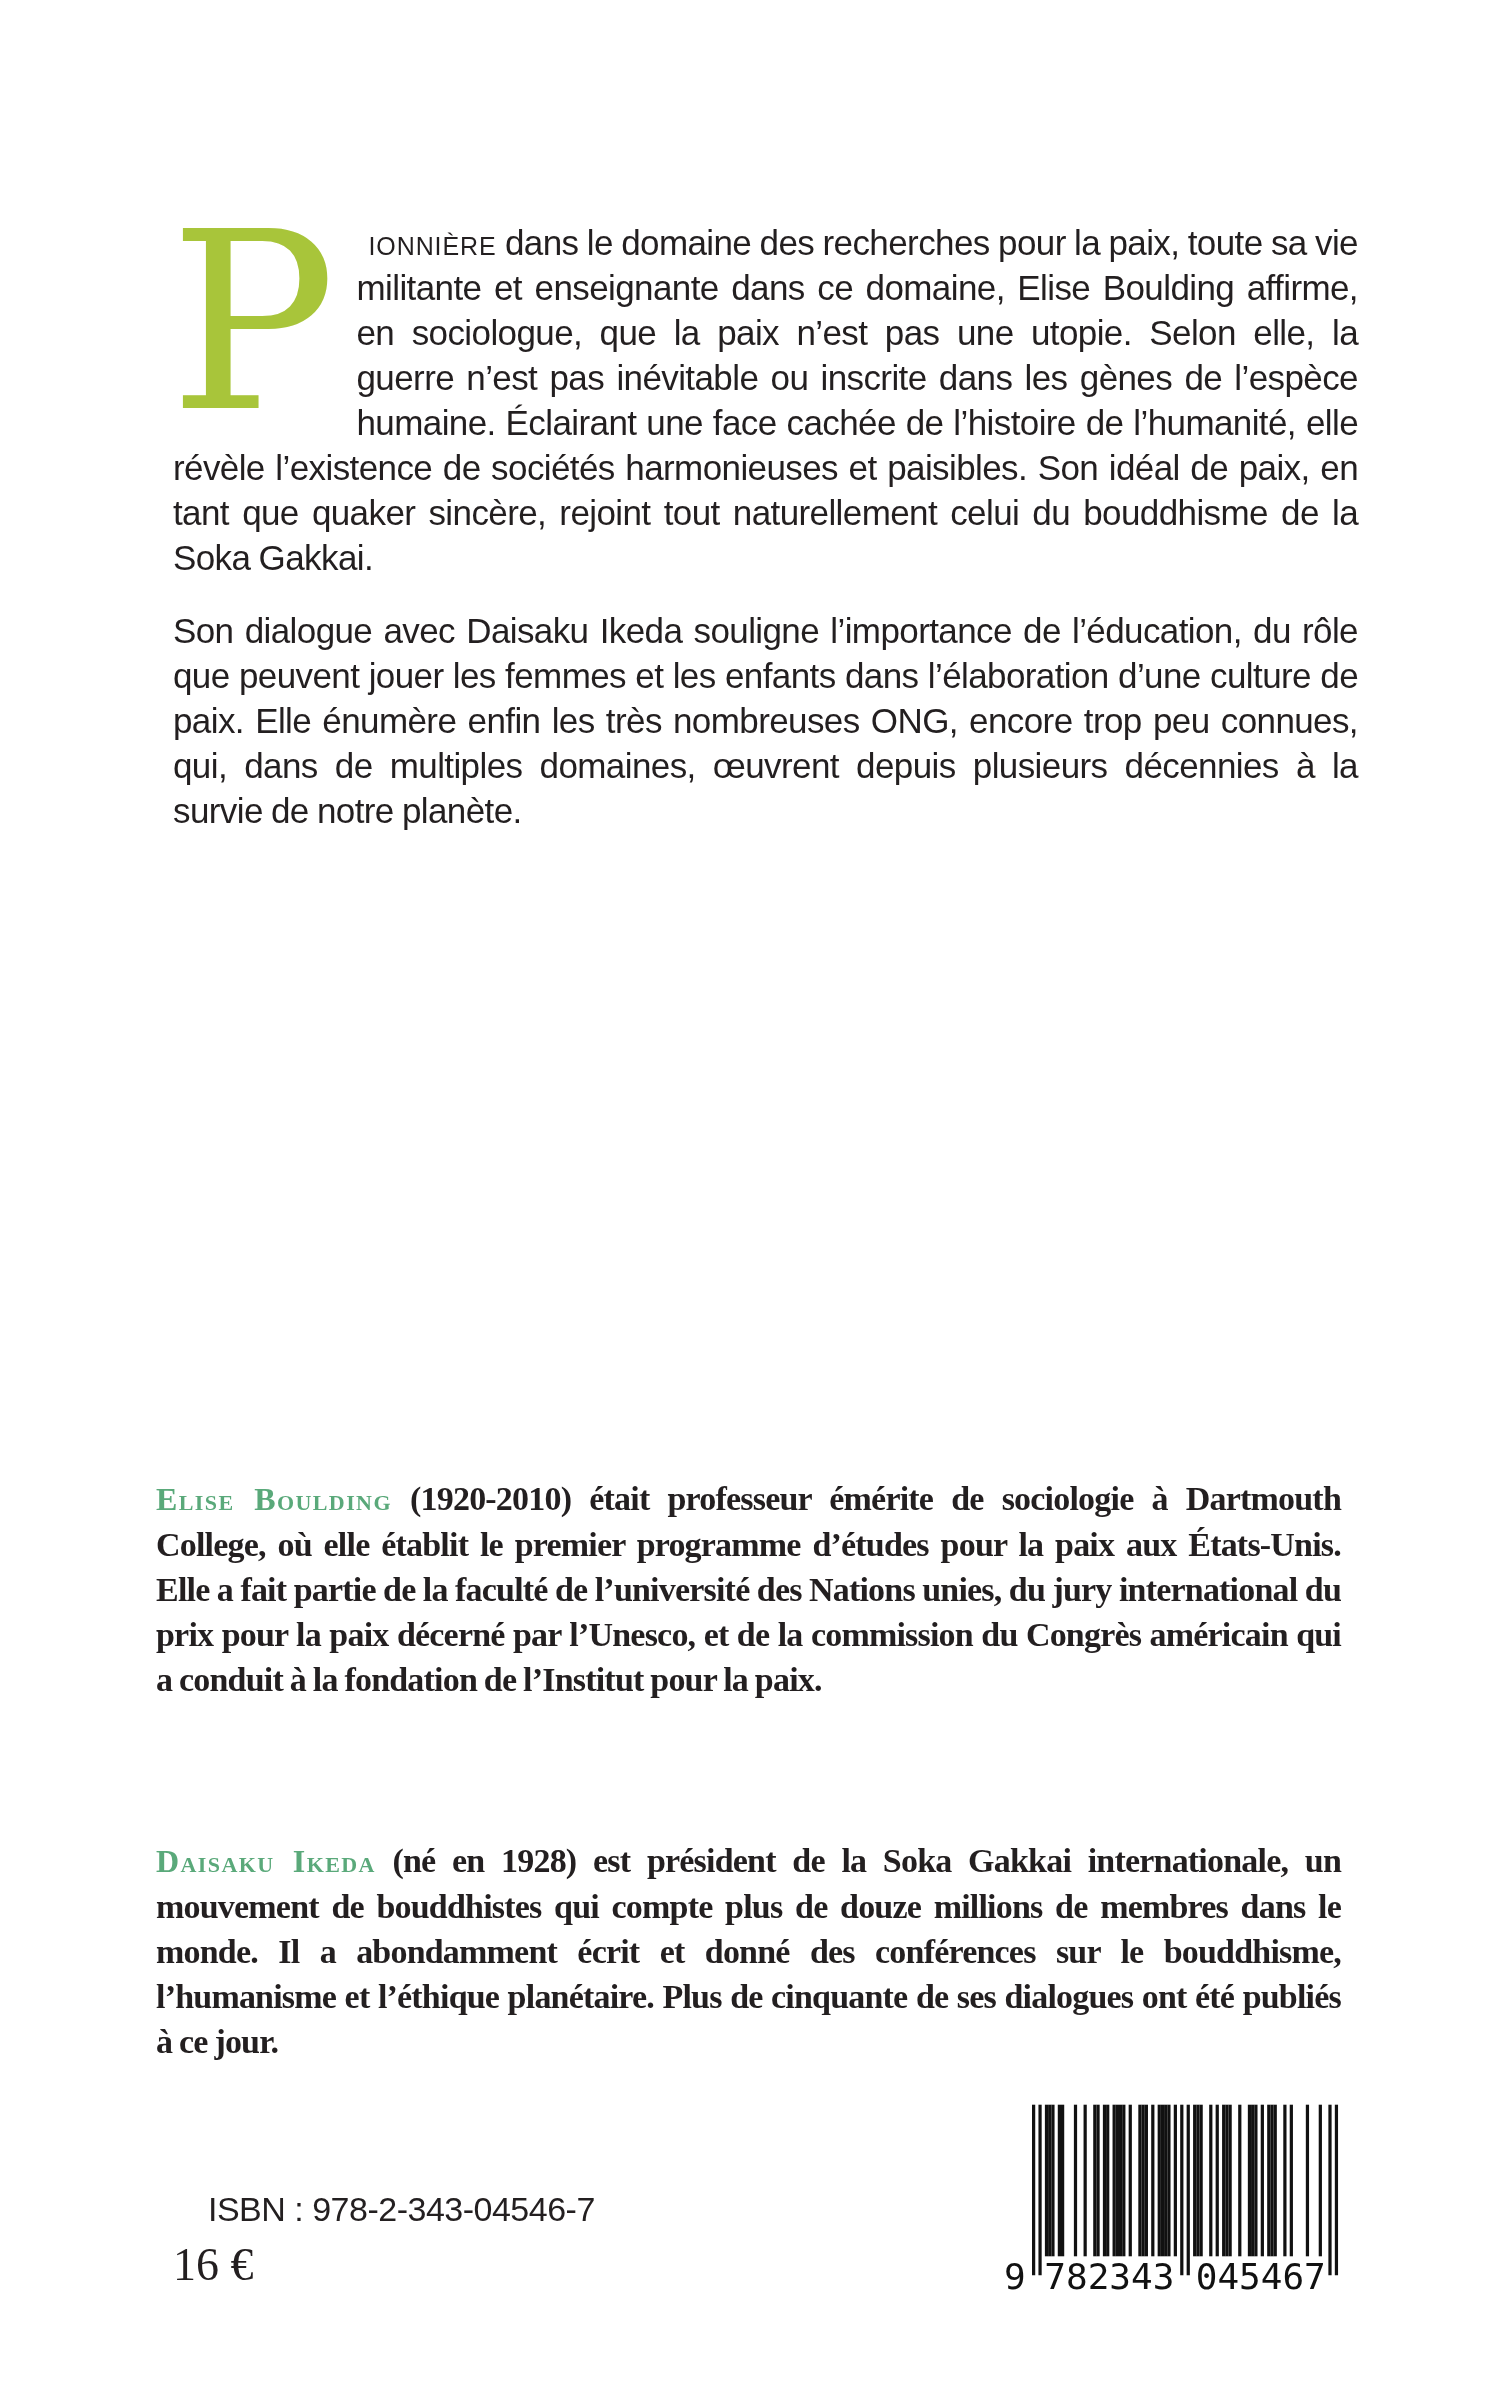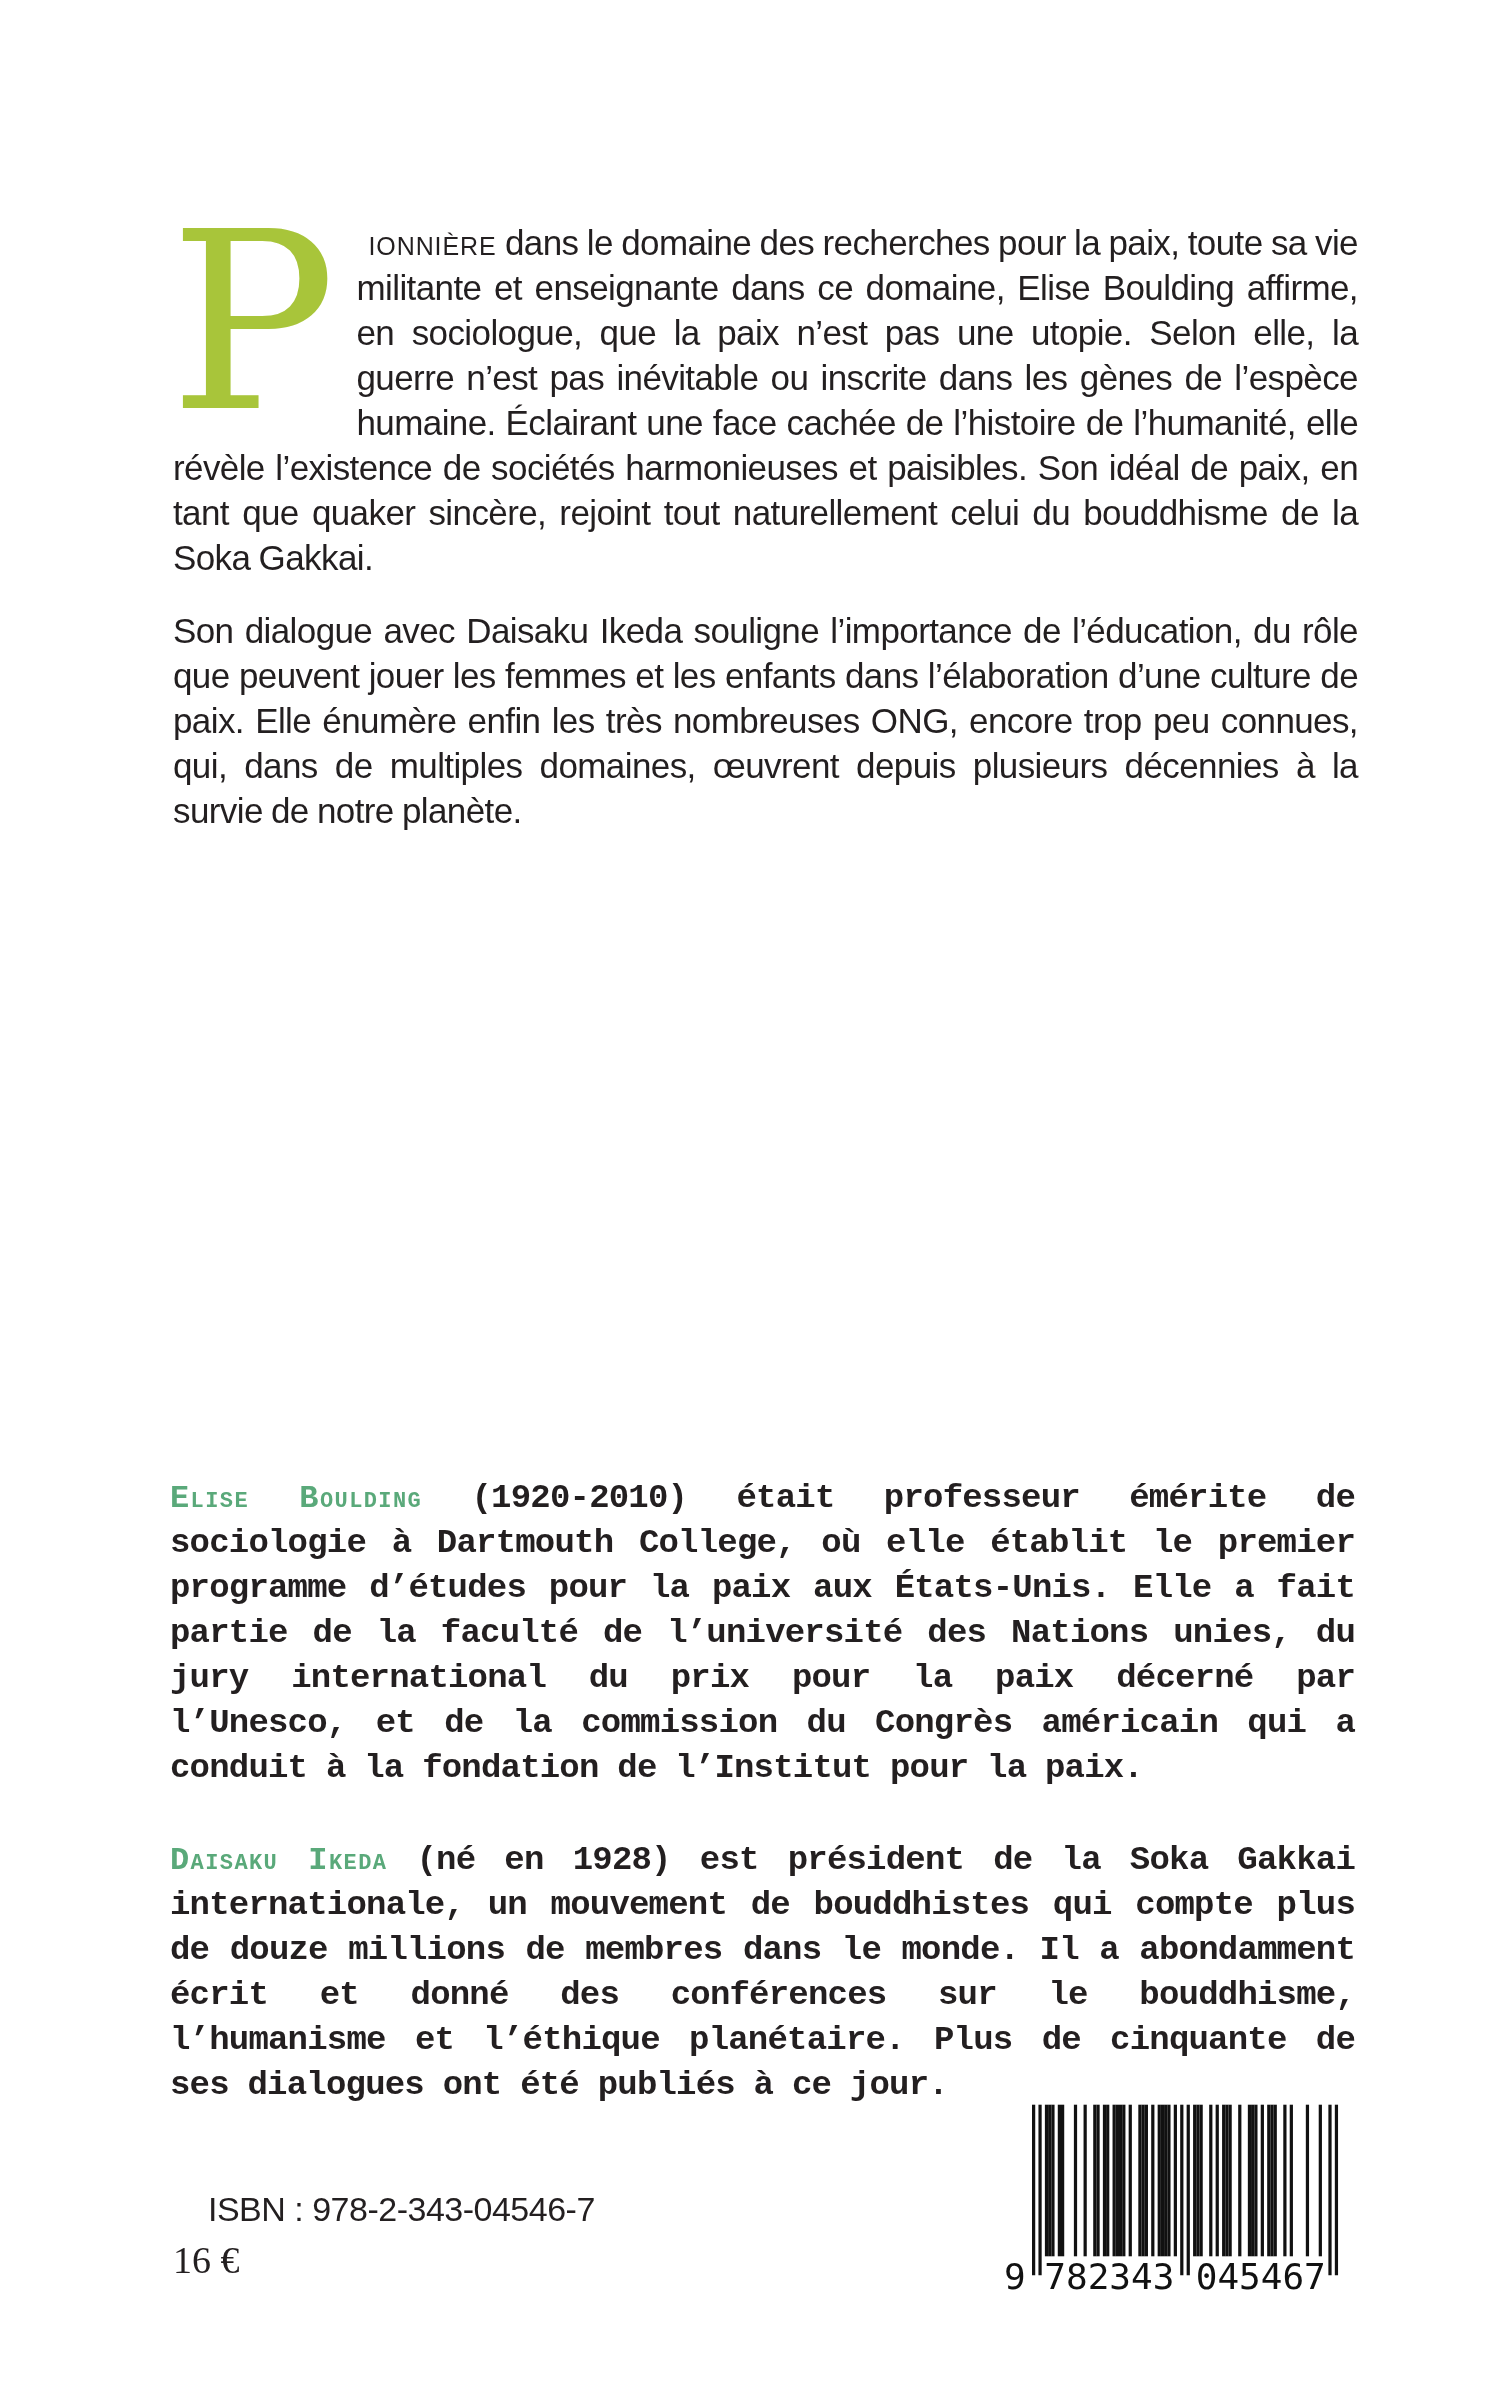--- a/index.html
+++ b/index.html
@@ -8,30 +8,30 @@
 
     .blurb { position: absolute; left: 173px; top: 220px; width: 1185px;
       font-family: "Liberation Sans", sans-serif; font-size: 35px; line-height: 45px;
       text-align: justify; letter-spacing: -0.6px; word-spacing: -0.9px; }
     .blurb p { margin: 0; }
     .blurb p + p { margin-top: 28px; }
     .dropcap { float: left; font-family: "DejaVu Serif", serif; font-size: 248px; line-height: 189px;
       height: 180px; margin: 7.6px 21px 0 -3.8px; color: #a8c53a; font-weight: normal; }
     .smallcaps { font-variant: small-caps; letter-spacing: 0.9px; margin-left: 12px; }
 
-    .bio { position: absolute; left: 170px; width: 1185px;
-      font-family: Liberation Mono, monospace; font-size: 34px; line-height: 45px;
+    .bio { position: absolute; left: 156px; width: 1185px;
+      font-family: Liberation Serif, serif; font-size: 34px; line-height: 45px;
       text-align: justify; letter-spacing: -0.8px; word-spacing: -0.9px; font-weight: bold; color: #231f20; margin: 0; }
     .bio .name { color: #5aa97a; font-variant: small-caps; letter-spacing: 1.4px; font-size: 32px; }
     #bio-boulding { top: 1476px; }
     #bio-ikeda { top: 1838px; }
 
     .isbn { position: absolute; left: 173px; top: 2190px; font-family: Liberation Sans, sans-serif;
       font-size: 34px; letter-spacing: -0.5px; margin-left: 35px; }
-    .price { position: absolute; left: 173px; top: 2238px; font-family: "Liberation Serif", serif; font-size: 38px; text-align: right; }
+    .price { position: absolute; left: 173px; top: 2238px; font-family: "Liberation Serif", serif; font-size: 46px; text-align: right; }
 
     .barcode { position: absolute; left: 996px; top: 2099px; width: 379px; height: 199px; }
     .barcode svg { display: block; }
   </style>
 </head>
 <body>
 
 <div class="page">
 
   <div class="blurb">

